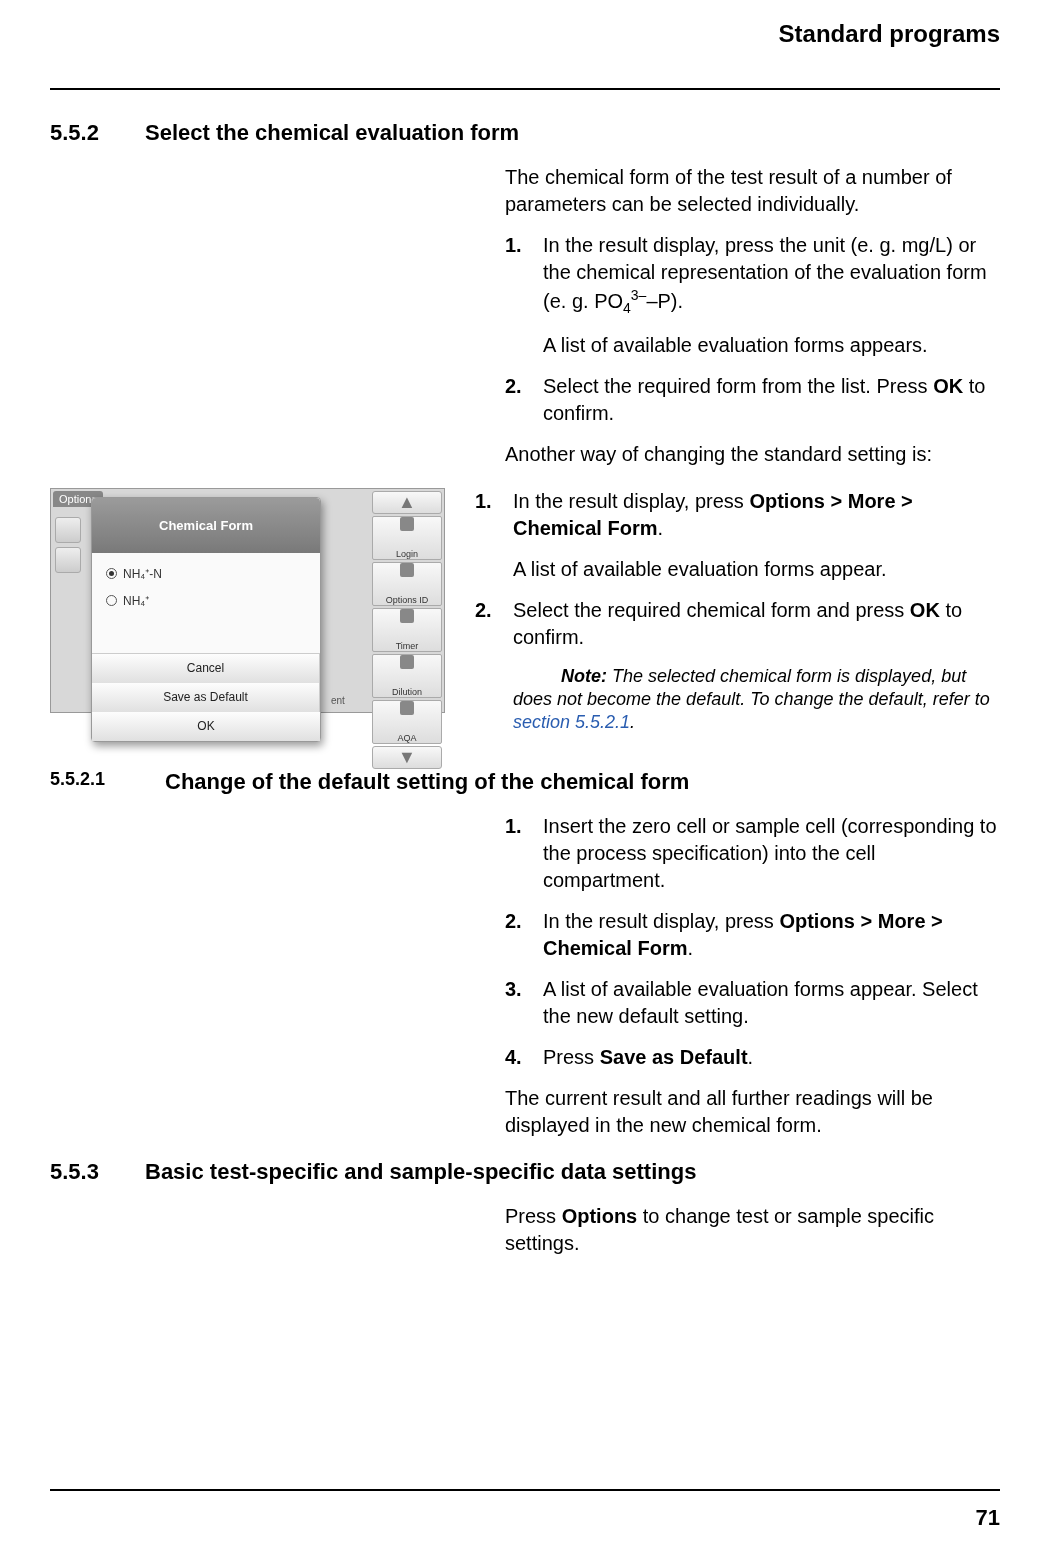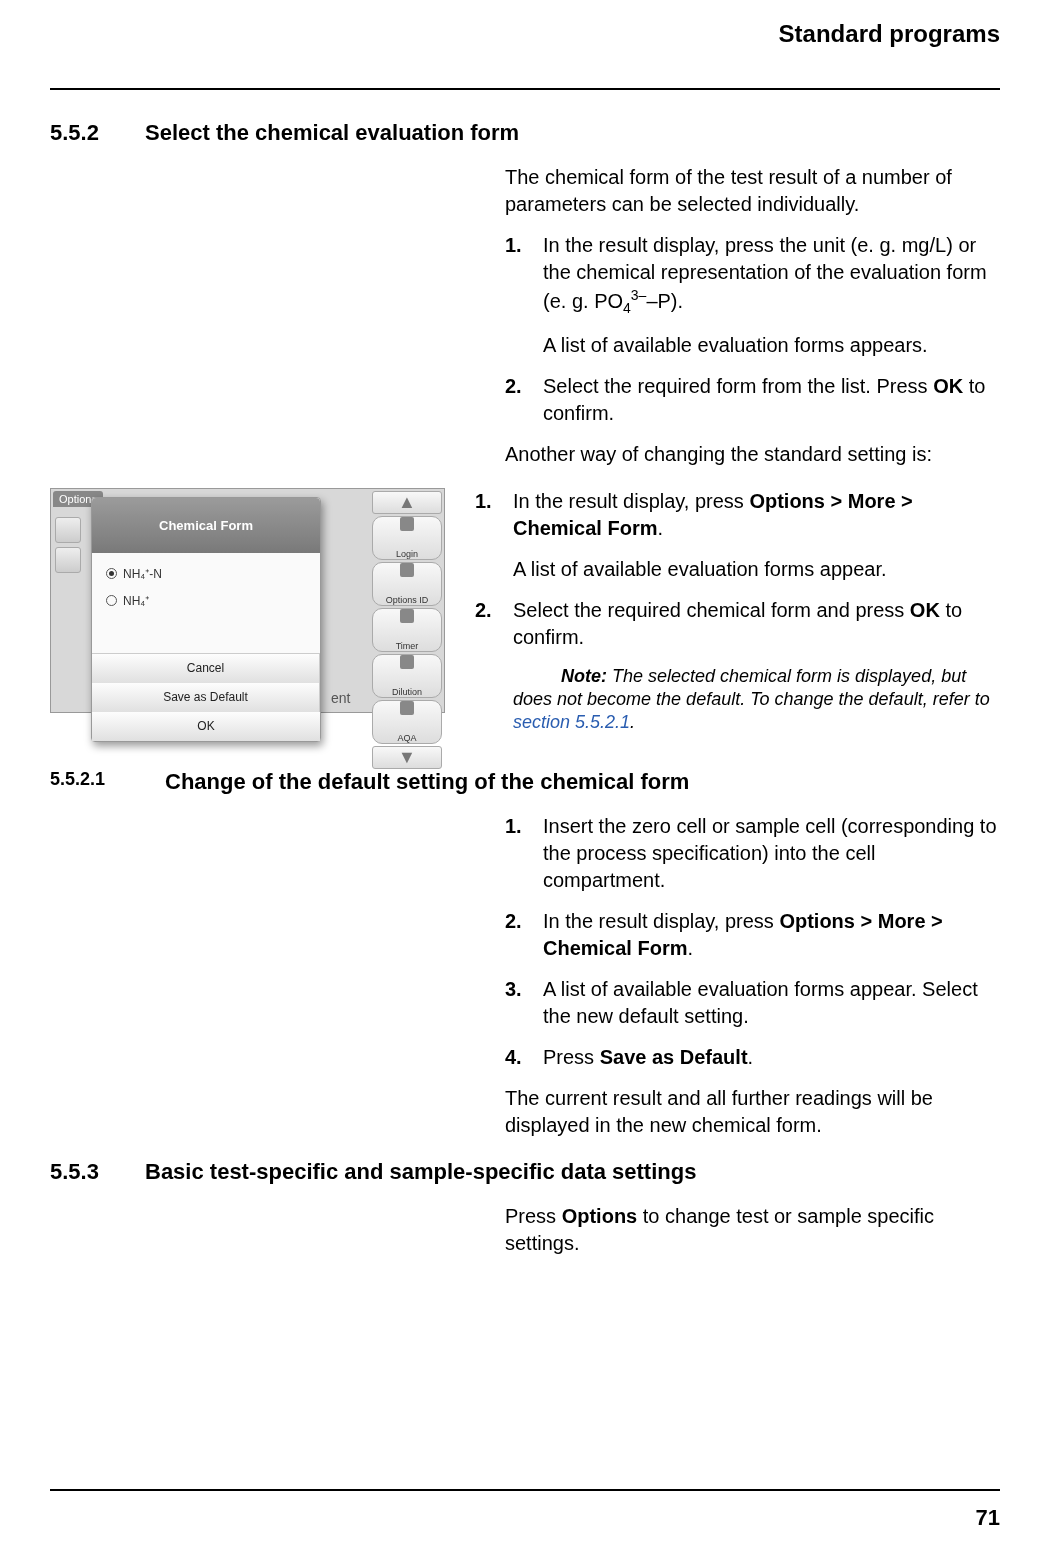--- a/index.html
+++ b/index.html
@@ -201,21 +201,21 @@
       bottom: 2px;
       width: 70px;
       display: flex;
       flex-direction: column;
       gap: 2px;
     }
     .ss-side-btn {
       flex: 1;
       background: linear-gradient(#f8f8f8, #ddd);
       border: 1px solid #aaa;
-      border-radius: 10px;
+      border-radius: 2px;
       display: flex;
       flex-direction: column;
       align-items: center;
       justify-content: center;
       font-size: 9px;
       color: #333;
       gap: 18px;
     }
     .ss-side-btn .mini-icon {
       width: 14px; height: 14px;
@@ -230,21 +230,21 @@
       display: flex;
       align-items: center;
       justify-content: center;
       color: #777;
       font-size: 18px;
     }
     .ss-bottom-frag {
       position: absolute;
       bottom: 6px;
       left: 280px;
-      font-size: 14px;
+      font-size: 10px;
       color: #555;
     }
     .ss-left-icons {
       position: absolute;
       left: 4px;
       top: 28px;
       width: 30px;
       display: flex;
       flex-direction: column;
       gap: 4px;

